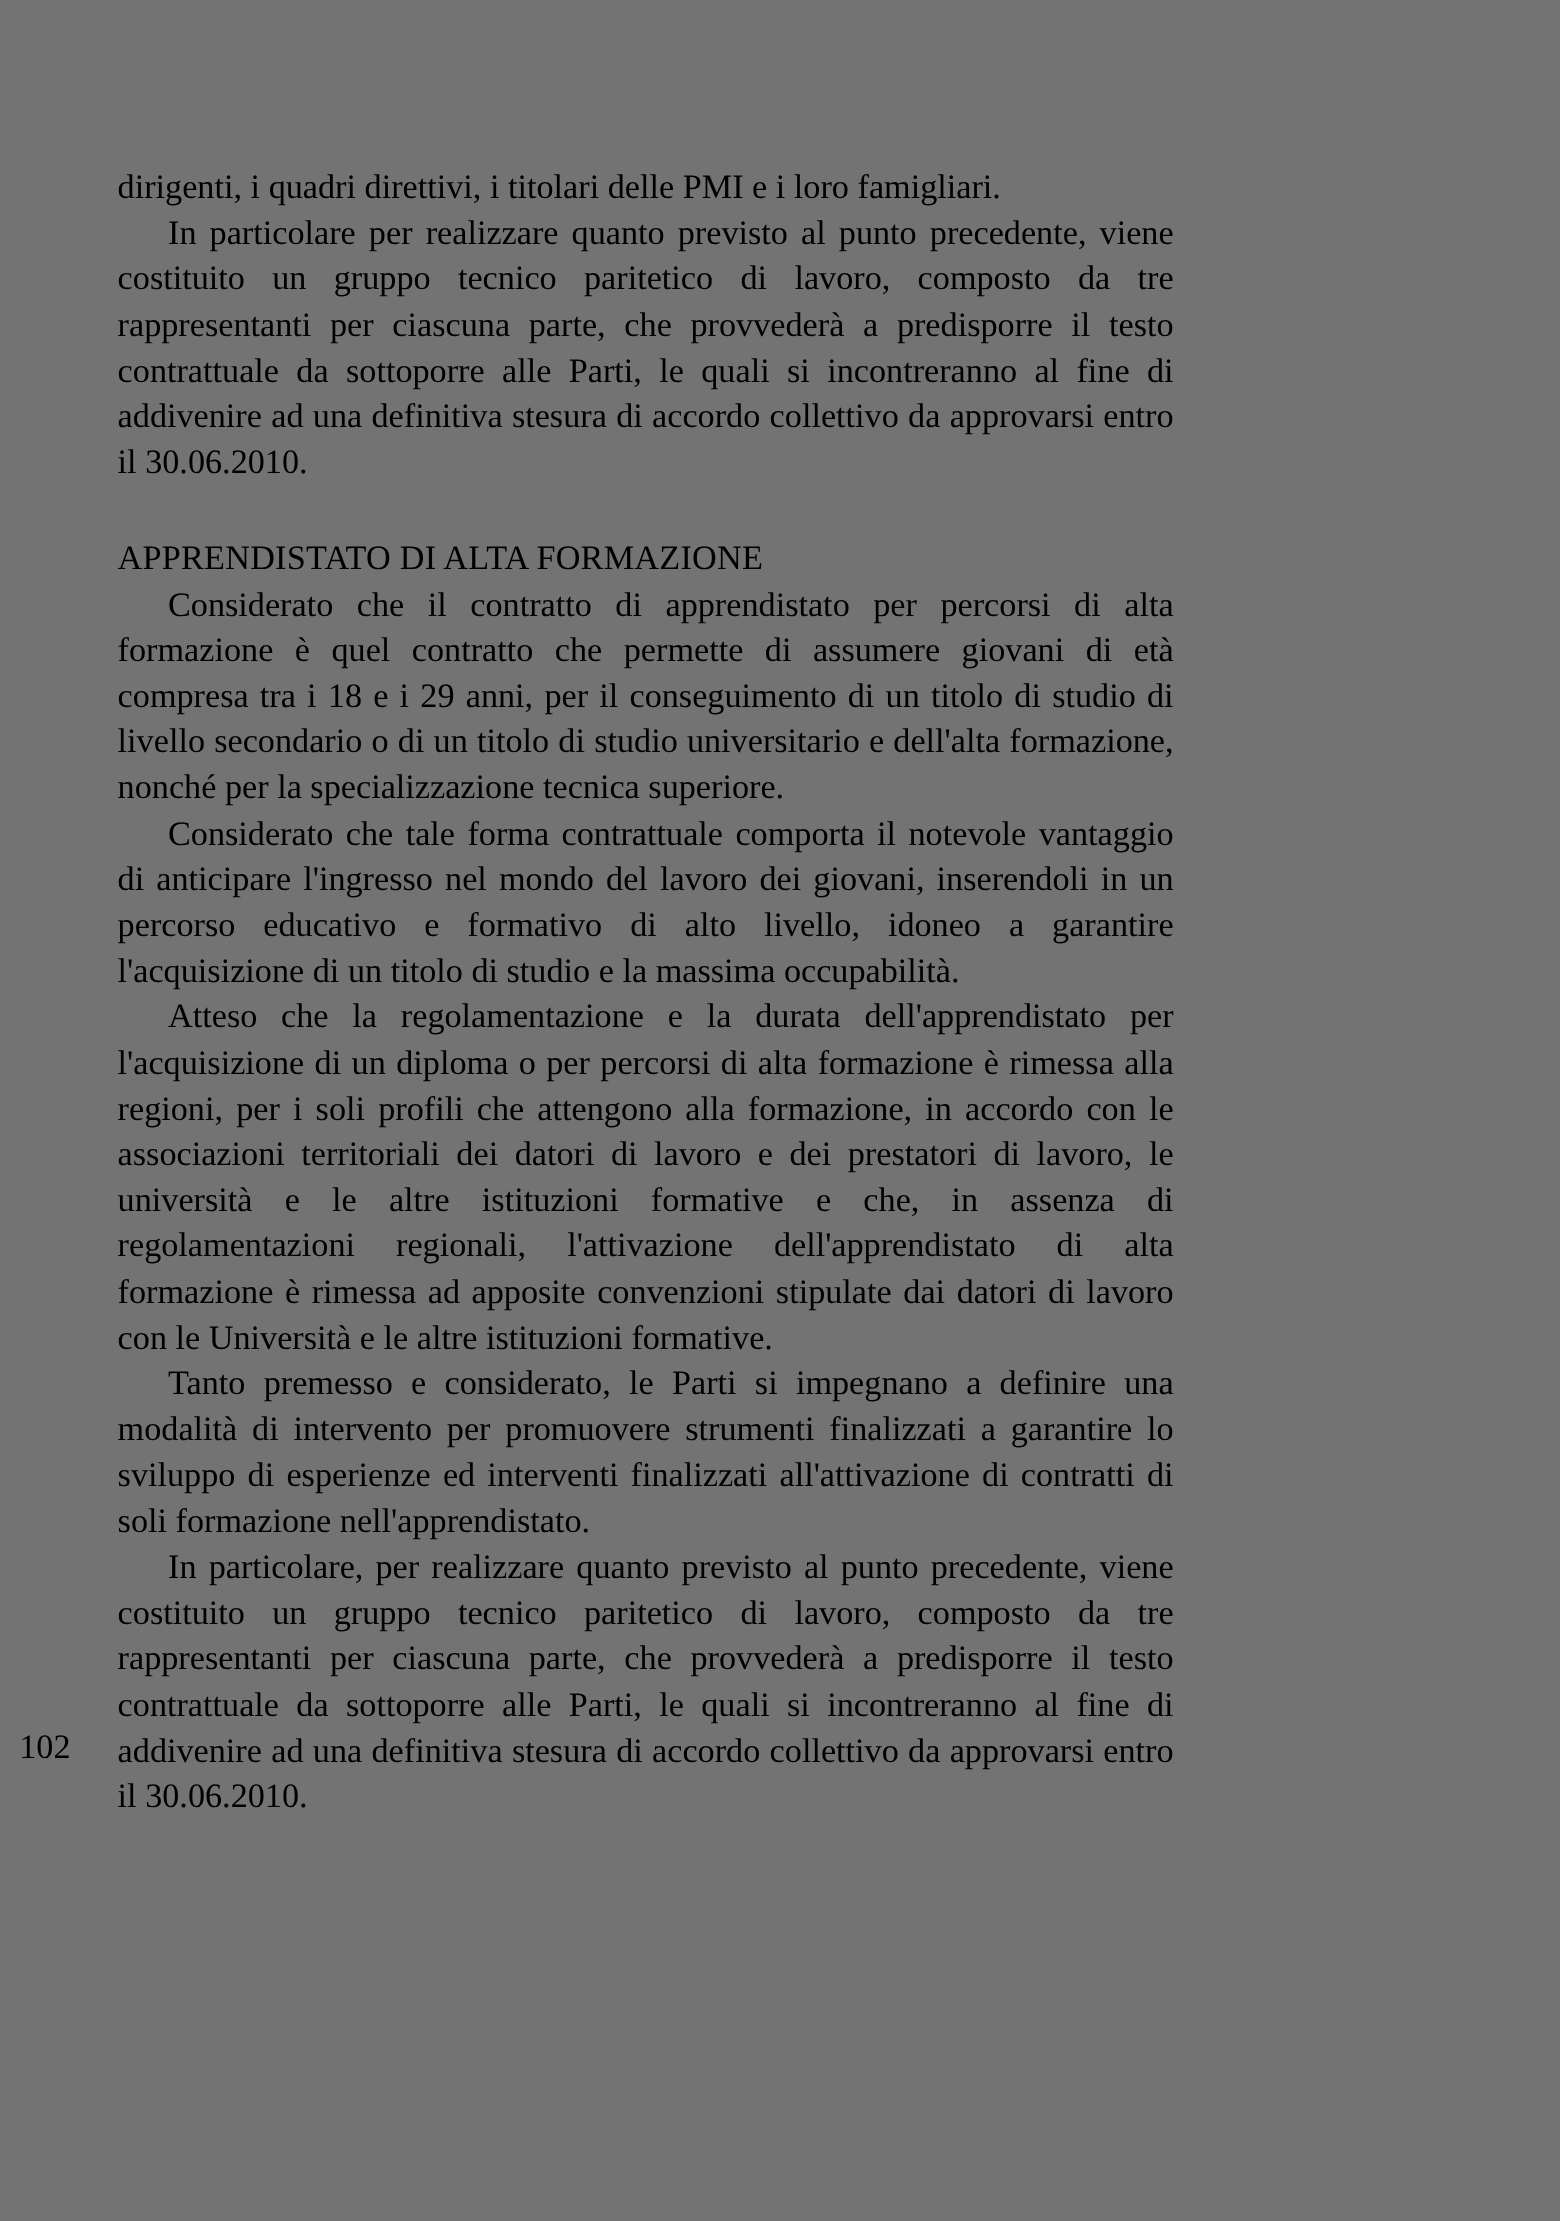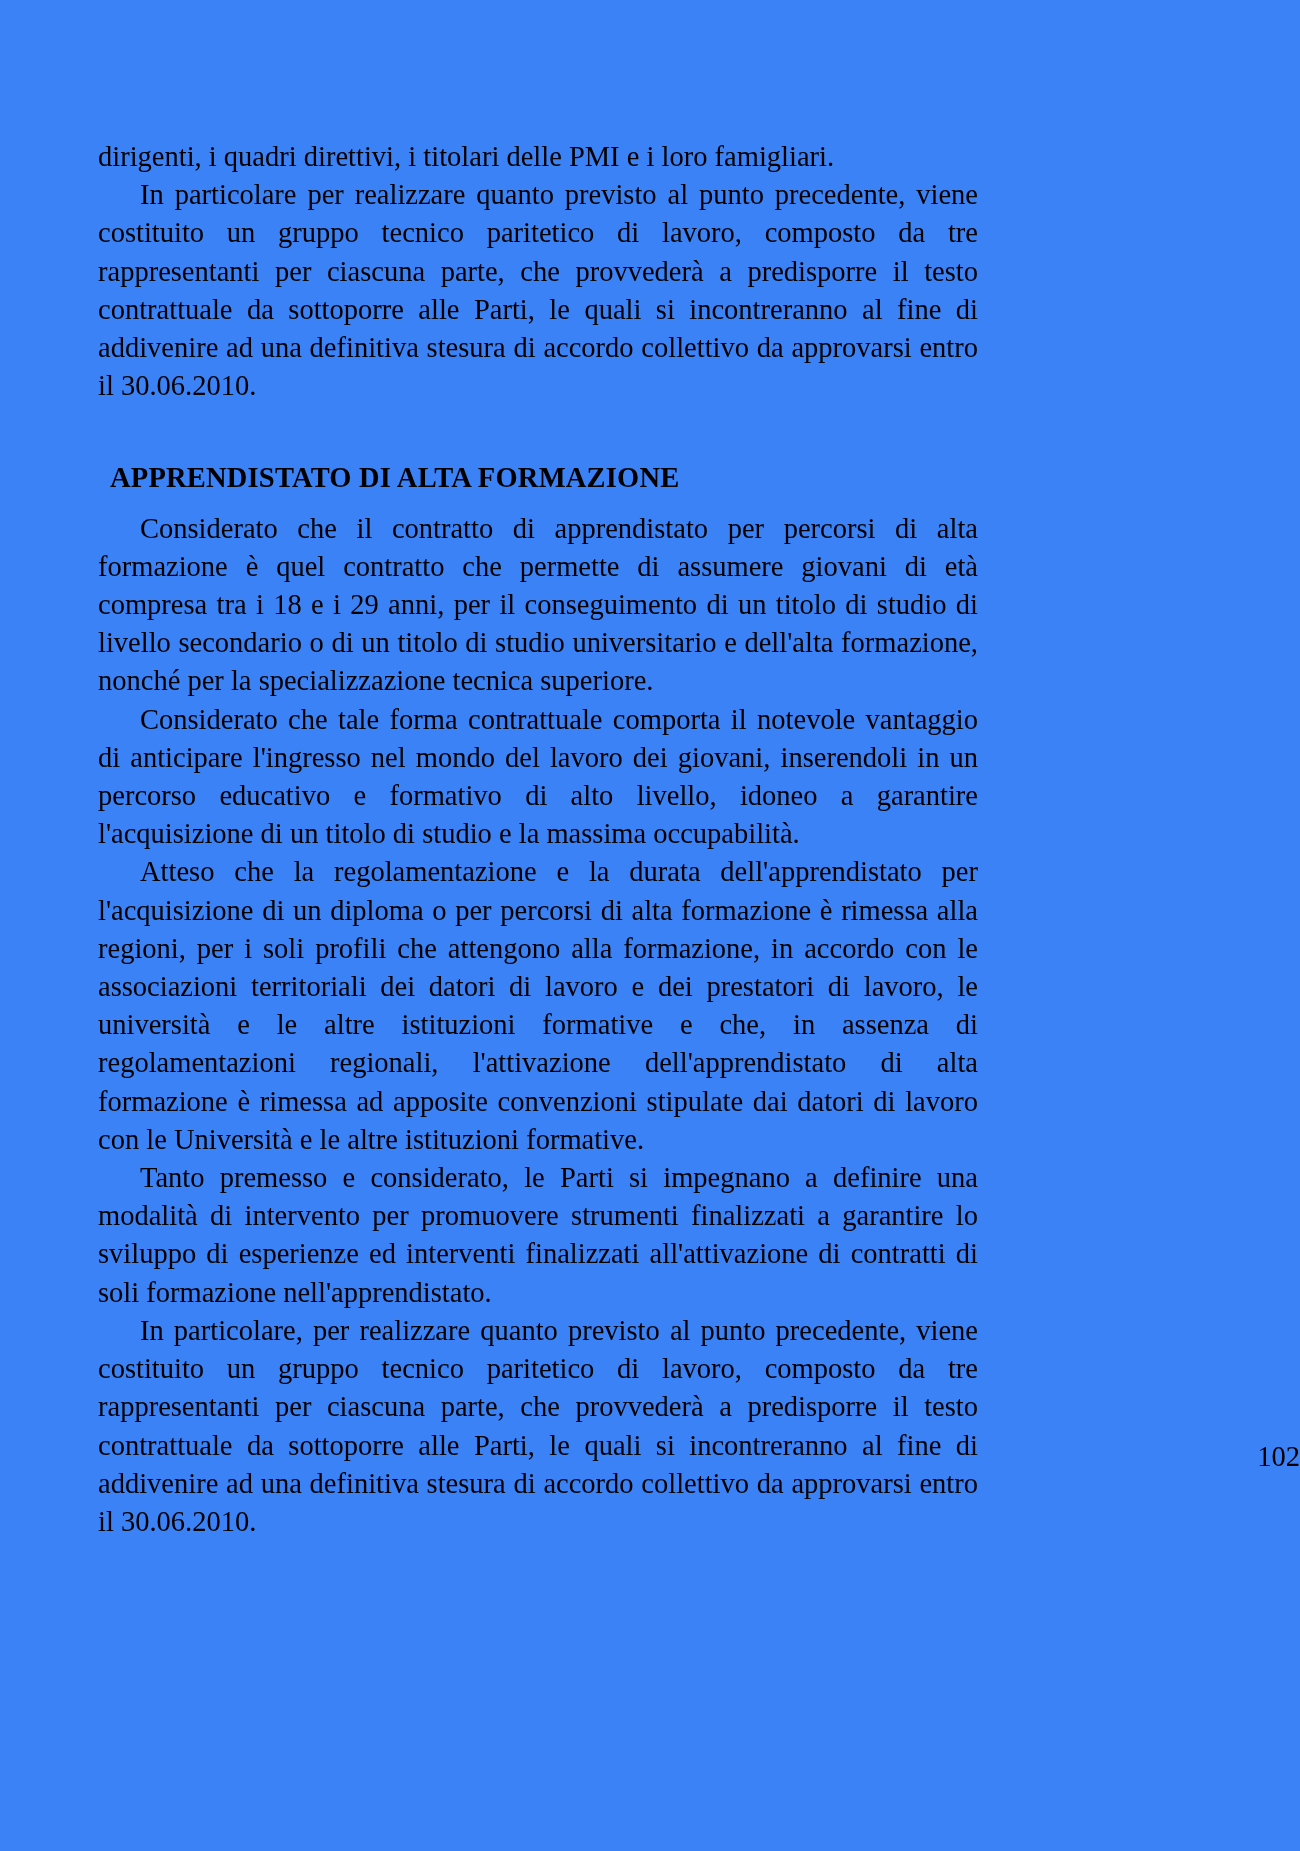--- a/index.html
+++ b/index.html
@@ -8,21 +8,21 @@
     background: #ffffff;
   }
   body {
     font-family: "Liberation Serif", "DejaVu Serif", serif;
     color: #000000;
   }
   .page {
     position: relative;
     width: 1300px;
     height: 1851px;
-    background: #3b82f6;
+    background: #737373;
     box-sizing: border-box;
     overflow: hidden;
   }
   .content {
     position: absolute;
     left: 98px;
     top: 138px;
     width: 880px;
   }
   p.para {
@@ -34,36 +34,36 @@
     hyphens: none;
     word-spacing: 0.0em;
   }
   p.para.indent {
     text-indent: 42px;
   }
   p.para.noindent {
     text-indent: 0;
   }
   h2.section-heading {
-    margin: 12px;
+    margin: 0;
     font-size: 28.5px;
     line-height: 38.2px;
-    font-weight: bold;
+    font-weight: normal;
     text-align: left;
     letter-spacing: 0.2px;
   }
   .gap-heading {
     height: 42px;
   }
   .page-number {
     position: absolute;
     left: 16px;
     right: 0;
     top: 1440px;
-    text-align: right;
+    text-align: left;
     font-size: 28.5px;
     line-height: 34px;
   }
 </style>
 </head>
 <body>
 
 <div class="page">
 
   <div class="content">

